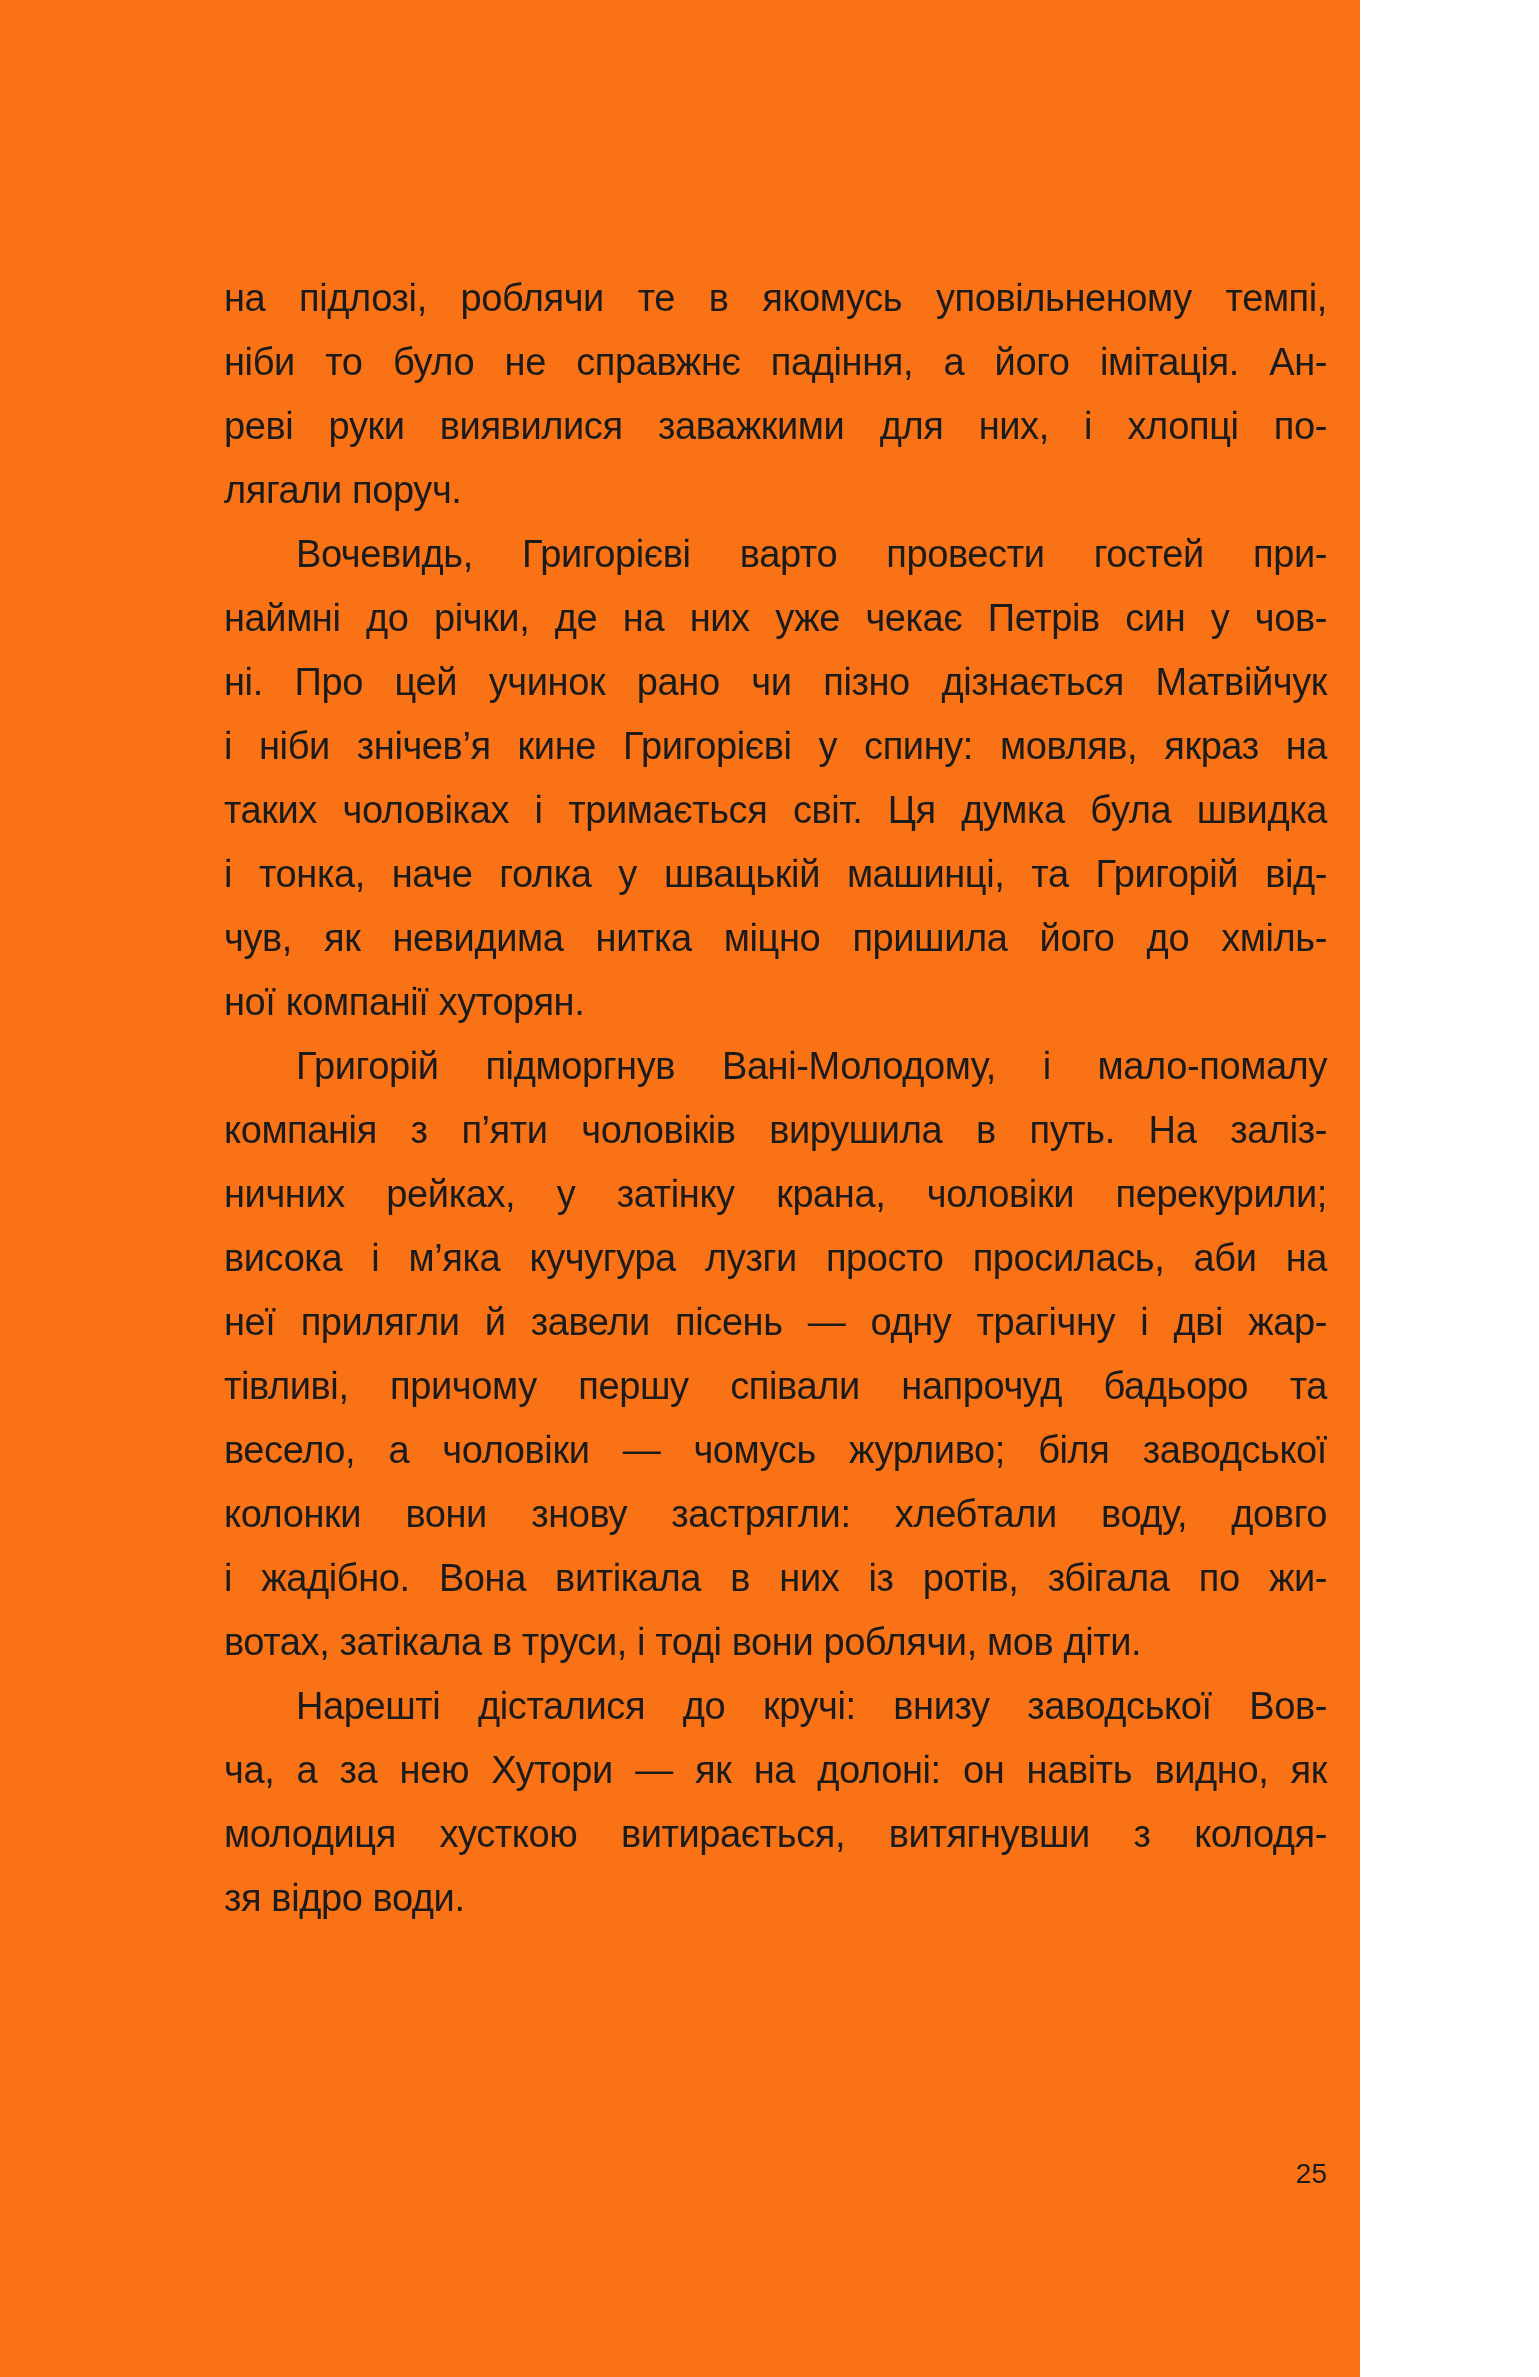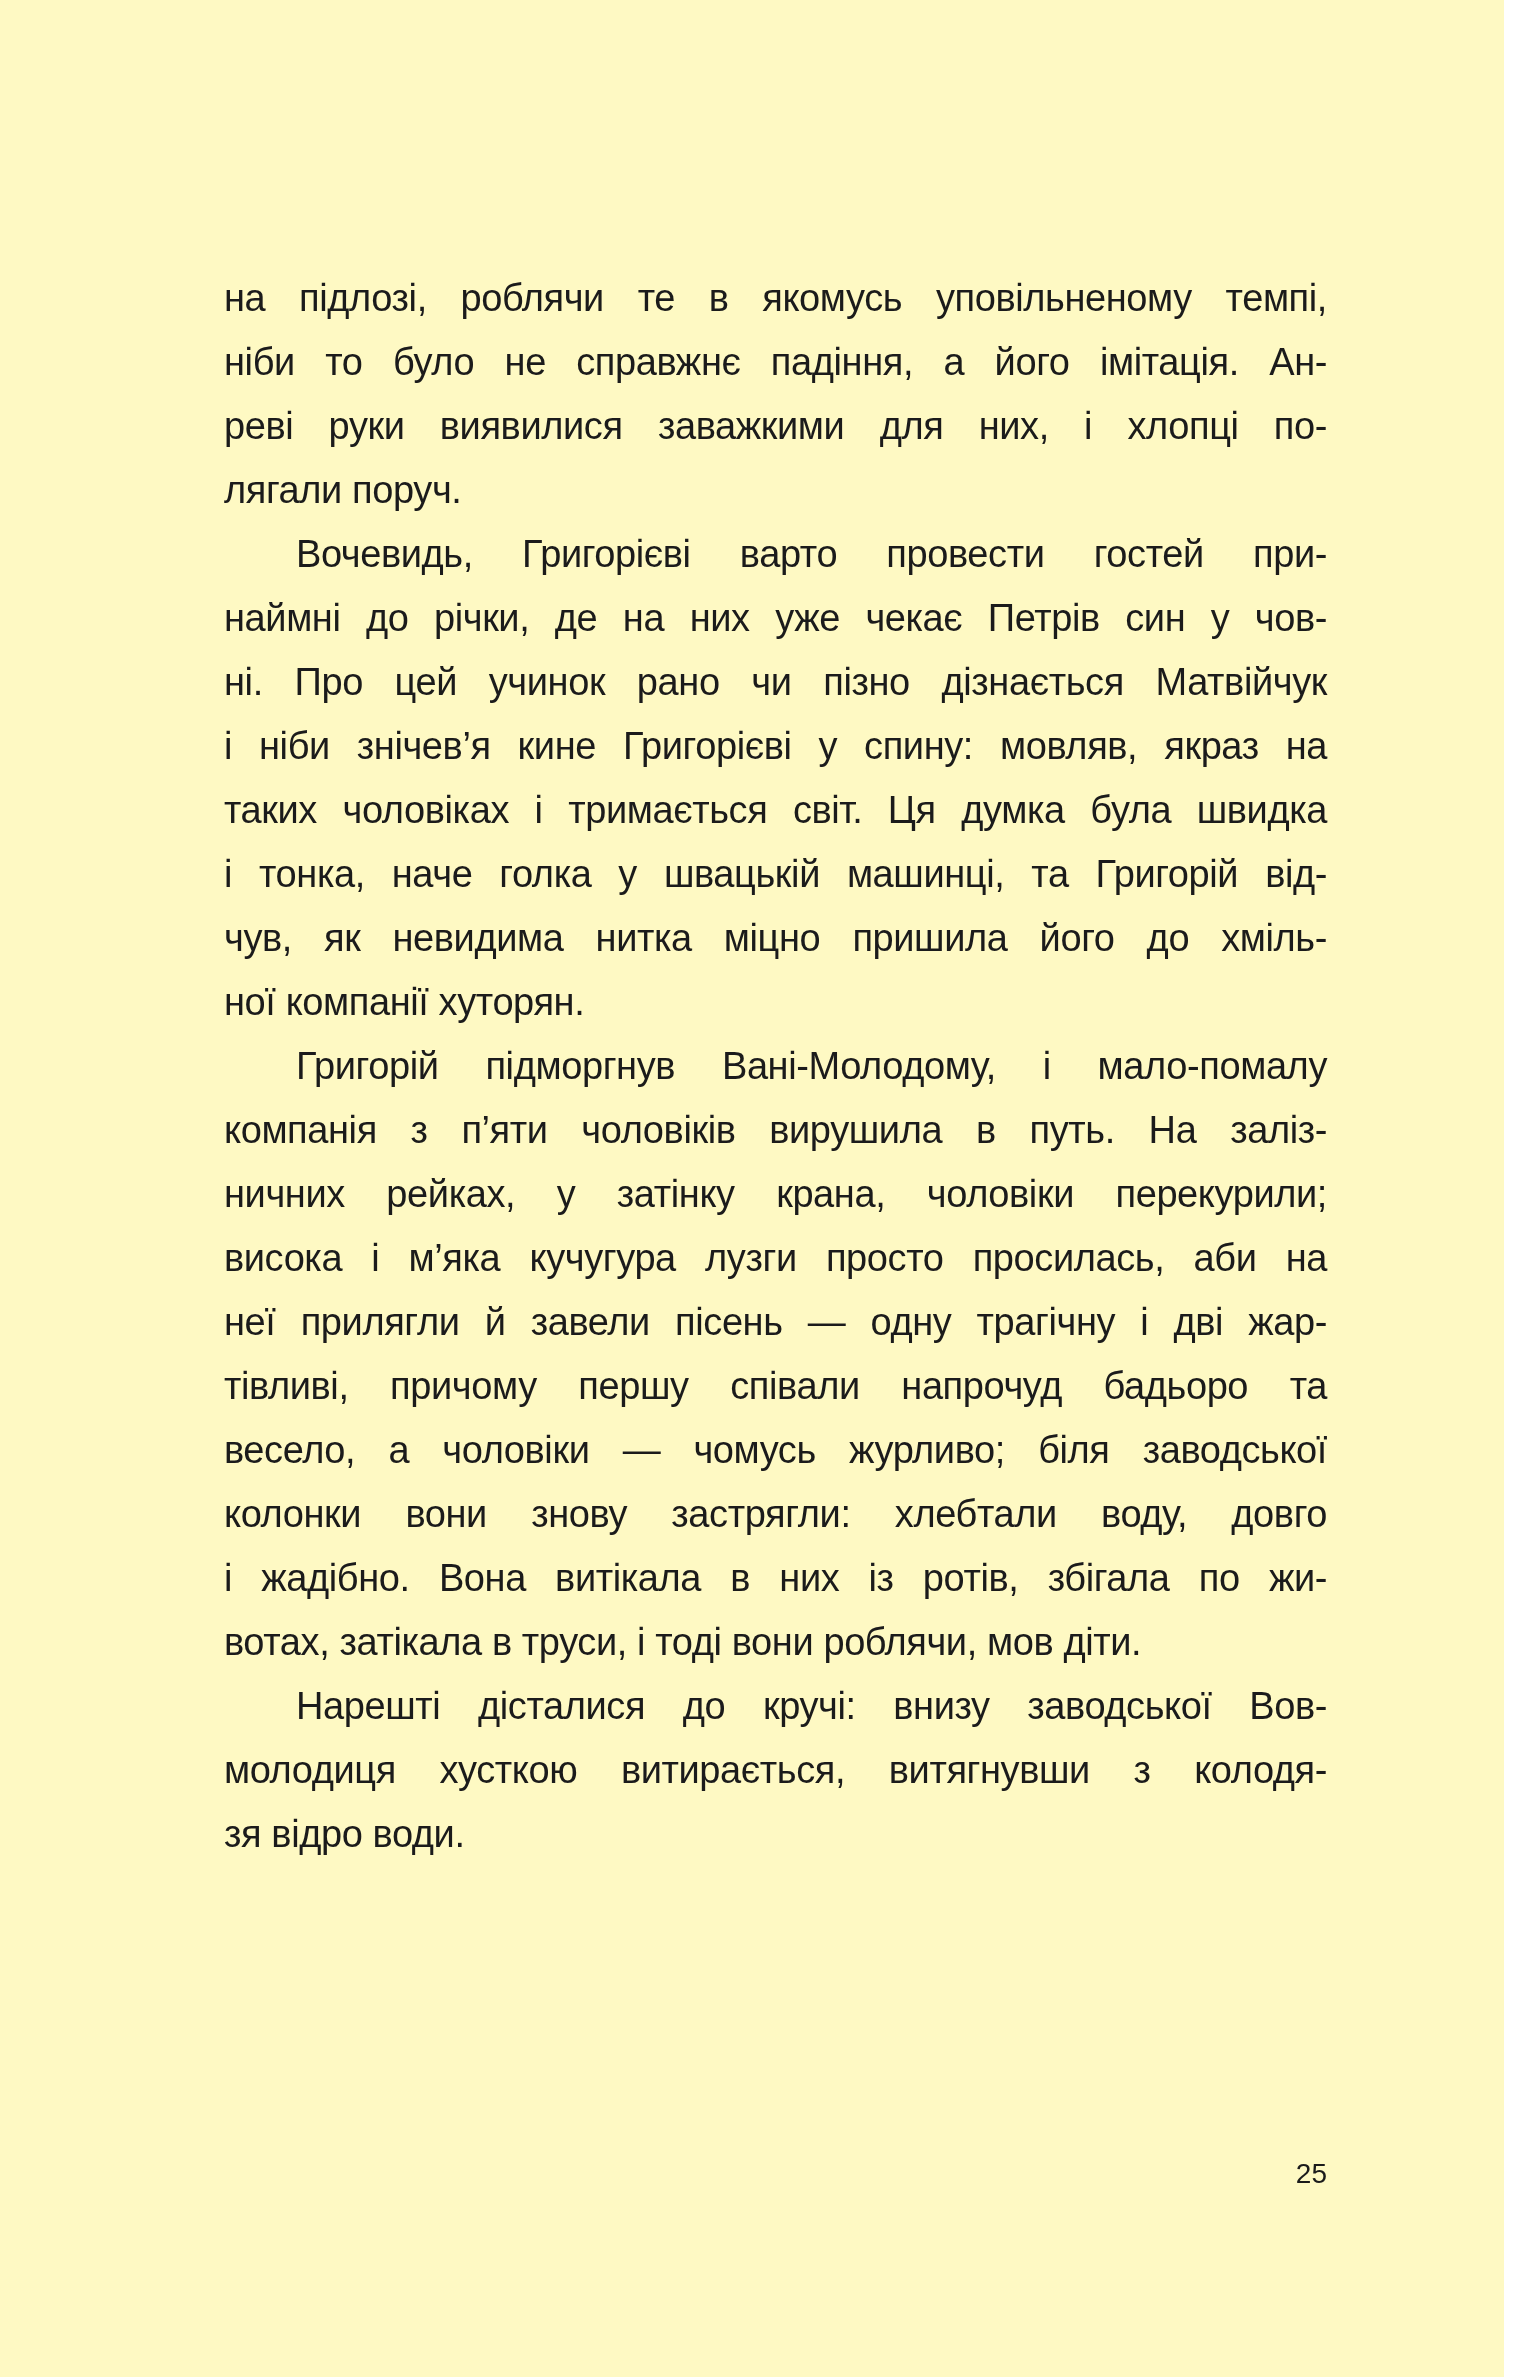--- a/index.html
+++ b/index.html
@@ -2,23 +2,23 @@
 <html style="font-size:13px"><head>
 <meta charset="utf-8">
 <style>
   html, body {
     margin: 0;
     padding: 0;
     background: #ffffff;
   }
   .page {
     position: relative;
-    width: 1504px;
+    width: 1360px;
     height: 2377px;
-    background: #fef9c3;
+    background: #f97316;
     overflow: hidden;
     font-family: "Liberation Sans", sans-serif;
   }
   .text-block {
     position: absolute;
     left: 224px;
     top: 266px;
     width: 1103px;
     color: #1b1b1b;
     font-size: 38px;
@@ -81,19 +81,20 @@
         <div class="line">висока і м’яка кучугура лузги просто просилась, аби на</div>
         <div class="line">неї прилягли й завели пісень — одну трагічну і дві жар-</div>
         <div class="line">тівливі, причому першу співали напрочуд бадьоро та</div>
         <div class="line">весело, а чоловіки — чомусь журливо; біля заводської</div>
         <div class="line">колонки вони знову застрягли: хлебтали воду, довго</div>
         <div class="line">і жадібно. Вона витікала в них із ротів, збігала по жи-</div>
         <div class="line last">вотах, затікала в труси, і тоді вони роблячи, мов діти.</div>
       </div>
       <div class="paragraph">
         <div class="line indent">Нарешті дісталися до кручі: внизу заводської Вов-</div>
+        <div class="line">ча, а за нею Хутори — як на долоні: он навіть видно, як</div>
         <div class="line">молодиця хусткою витирається, витягнувши з колодя-</div>
         <div class="line last">зя відро води.</div>
       </div>
     </div>
   <div class="page-number">25</div>
 </div>
 
 
 </body></html>

